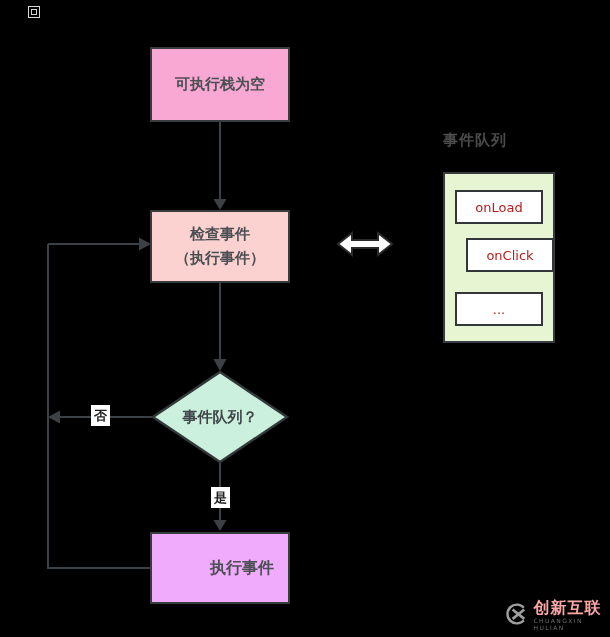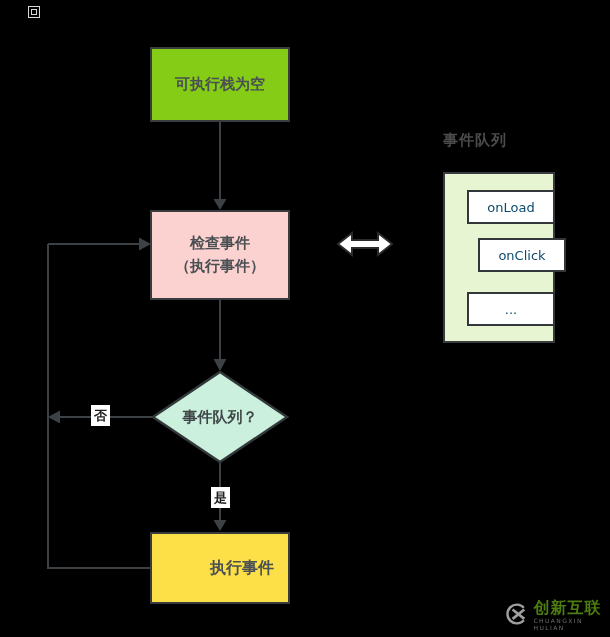--- a/index.html
+++ b/index.html
@@ -7,21 +7,21 @@
     position:relative;width:610px;height:637px;background:#000;
     font-family:"DejaVu Sans","Liberation Sans",sans-serif;overflow:hidden;
   }
   .wires{position:absolute;left:0;top:0;width:610px;height:637px;}
   .box{
     position:absolute;box-sizing:border-box;border:2px solid #383c3e;
     display:flex;flex-direction:column;align-items:center;justify-content:center;
     font-weight:bold;color:#4a4f53;font-size:15px;line-height:1.55;text-align:center;
   }
   .box-idle{left:150px;top:47px;width:140px;height:75px;}
-  .box-check{left:150px;top:210px;width:140px;height:90px;}
+  .box-check{left:150px;top:210px;width:140px;height:73px;}
   .box-execute{left:150px;top:532px;width:140px;height:72px;font-size:16px;}
   .decision-label{
     position:absolute;left:153px;top:402px;width:134px;height:30px;
     display:flex;align-items:center;justify-content:center;
     font-weight:bold;color:#3f4548;font-size:15px;
   }
   .edge-label{
     position:absolute;width:19px;height:21px;background:#ffffff;color:#1d1d1d;
     display:flex;align-items:center;justify-content:center;
     font-size:13px;font-weight:bold;
@@ -30,37 +30,37 @@
   .edge-label-yes{left:211px;top:487px;}
   .queue-title{
     position:absolute;left:443px;top:131px;width:112px;
     color:#4c4c4c;font-size:15px;font-weight:bold;letter-spacing:1px;
   }
   .queue-box{
     position:absolute;left:443px;top:172px;width:112px;height:171px;
     box-sizing:border-box;border:2px solid #383c3e;
   }
   .queue-item{
-    position:absolute;left:22px;width:88px;height:34px;box-sizing:border-box;
-    background:#ffffff;border:2px solid #33373a;color:#0c4a6e;
+    position:absolute;left:10px;width:88px;height:34px;box-sizing:border-box;
+    background:#ffffff;border:2px solid #33373a;color:#b91c1c;
     display:flex;align-items:center;justify-content:center;font-size:13px;
   }
   .queue-item-0{top:16px;}
   .queue-item-1{top:64px;margin-left:11px;}
   .queue-item-2{top:118px;}
   .corner-glyph{
     position:absolute;left:28px;top:6px;width:12px;height:12px;
     border:1.5px solid #d6d6d6;box-sizing:border-box;
     display:flex;align-items:center;justify-content:center;
   }
   .corner-glyph-inner{width:4px;height:4px;border:1px solid #d6d6d6;}
   .watermark{position:absolute;left:506px;top:598px;width:100px;height:32px;display:flex;align-items:flex-start;}
   .wm-icon{width:26px;height:26px;margin-top:3px;}
   .wm-text{margin-left:5px;display:flex;flex-direction:column;}
-  .wm-brand{color:#4d7c0f;font-size:16px;font-weight:bold;line-height:19px;letter-spacing:1px;}
+  .wm-brand{color:#fca5a5;font-size:16px;font-weight:bold;line-height:19px;letter-spacing:1px;}
   .wm-tagline{color:#6f6f6f;font-size:6px;letter-spacing:1.4px;line-height:7px;}
 </style>
 </head>
 <body>
 
 <div class="stage">
 
   <svg class="wires" viewBox="0 0 610 637">
 
     <line x1="220" y1="122" x2="220" y2="201" stroke="#3c4145" stroke-width="2"></line>
@@ -81,35 +81,35 @@
 
     <polygon points="220,372 287,417 220,462 153,417" stroke="#33383a" stroke-width="2.5" fill="#cbf1de"></polygon>
 
     <polygon points="338,244 352,233 352,240 378,240 378,233 392,244 378,255 378,248 352,248 352,255" stroke="#2b2b2b" stroke-width="2" stroke-linejoin="miter" fill="#ffffff"></polygon>
   </svg>
 
   <div class="corner-glyph">
     <div class="corner-glyph-inner"></div>
   </div>
 
-  <div class="box box-idle" style="background: #84cc16;">
+  <div class="box box-idle" style="background: #f9a8d4;">
     <span>可执行栈为空</span>
   </div>
 
   <div class="box box-check" style="background: rgb(252, 210, 208);">
     <span>检查事件</span>
     <span>（执行事件）</span>
   </div>
 
   <div class="decision-label">事件队列？</div>
 
   <div class="edge-label edge-label-no">否</div>
   <div class="edge-label edge-label-yes">是</div>
 
-  <div class="box box-execute" style="background: #fde047; padding-left: 44px;">
+  <div class="box box-execute" style="background: #f0abfc; padding-left: 44px;">
     <span>执行事件</span>
   </div>
 
   <div class="queue-title">事件队列</div>
   <div class="queue-box" style="background: rgb(232, 245, 211);">
     <div class="queue-item queue-item-0">onLoad</div>
     <div class="queue-item queue-item-1">onClick</div>
     <div class="queue-item queue-item-2">...</div>
   </div>
 

